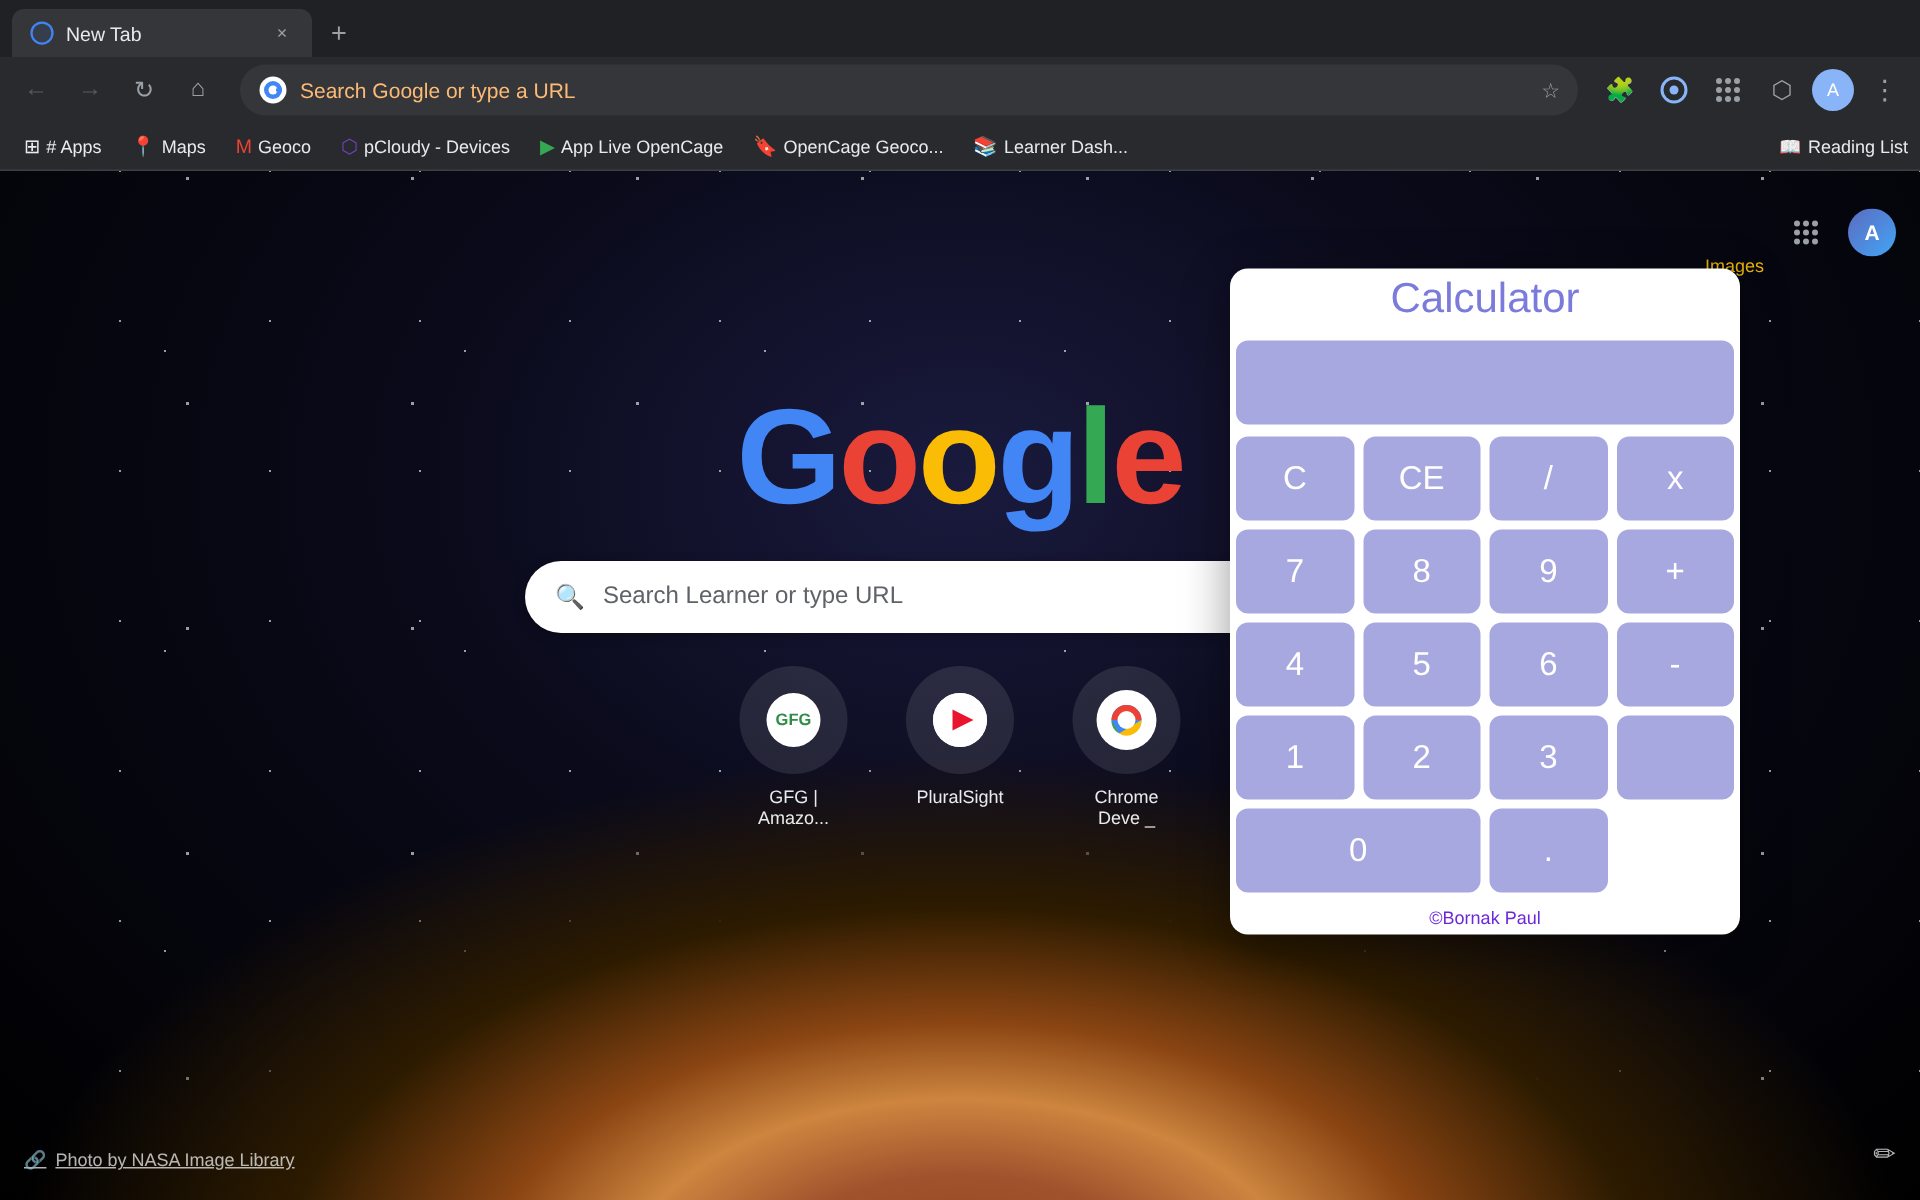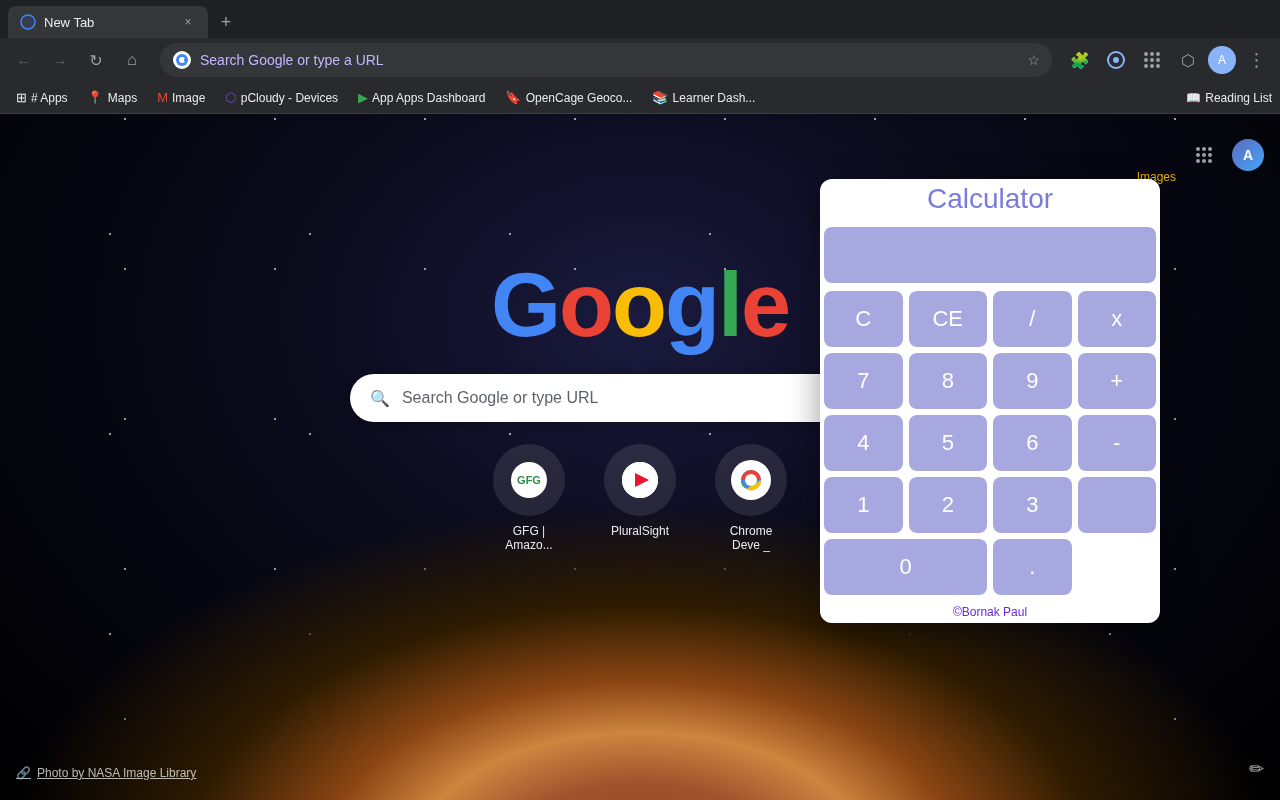--- a/index.html
+++ b/index.html
@@ -62,21 +62,21 @@
       background: #35363a;
       border-radius: 20px;
       height: 34px;
       display: flex;
       align-items: center;
       padding: 0 12px;
       gap: 8px;
       margin: 0 8px;
     }
     .address-bar-google-icon { width: 20px; height: 20px; }
-    .address-text { color: #c4b5fd; font-size: 14px; flex: 1; }
+    .address-text { color: #fdba74; font-size: 14px; flex: 1; }
     .address-bar-icon { color: #9aa0a6; font-size: 14px; cursor: pointer; }
 
     .toolbar-right { display: flex; align-items: center; gap: 4px; }
     .profile-avatar {
       width: 28px; height: 28px; border-radius: 50%;
       background: #8ab4f8; display: flex; align-items: center; justify-content: center;
       color: white; font-size: 12px; overflow: hidden;
     }
 
     .bookmarks-bar {
@@ -403,29 +403,29 @@
     <div class="bookmark-item">
       <span style="font-size:13px;">⊞</span>
       <span># Apps</span>
     </div>
     <div class="bookmark-item">
       <span style="color:#ea4335; font-size:13px;">📍</span>
       <span>Maps</span>
     </div>
     <div class="bookmark-item">
       <span style="color:#ea4335; font-size:13px;">M</span>
-      <span>Image</span>
+      <span>Geoco</span>
     </div>
     <div class="bookmark-item">
       <span style="color:#6f42c1; font-size:13px;">⬡</span>
       <span>pCloudy - Devices</span>
     </div>
     <div class="bookmark-item">
       <span style="color:#34a853; font-size:13px;">▶</span>
-      <span>App Apps Dashboard</span>
+      <span>App Live OpenCage</span>
     </div>
     <div class="bookmark-item">
       <span style="font-size:13px;">🔖</span>
       <span>OpenCage Geoco...</span>
     </div>
     <div class="bookmark-item">
       <span style="color:#ea4335; font-size:13px;">📚</span>
       <span>Learner Dash...</span>
     </div>
     <div class="reading-list">
@@ -467,21 +467,21 @@
       <span class="g-red">o</span>
       <span class="g-yellow">o</span>
       <span class="g-blue2">g</span>
       <span class="g-green">l</span>
       <span class="g-red2">e</span>
     </div>
 
     <div class="search-container">
       <div class="search-bar">
         <span class="search-icon">🔍</span>
-        <span class="search-text">Search Google or type URL</span>
+        <span class="search-text">Search Learner or type URL</span>
       </div>
     </div>
 
     <div class="shortcuts">
 
       <div class="shortcut">
         <div class="shortcut-icon">
           <div class="gfg-icon">
             <span class="gfg-text">GFG</span>
           </div>

